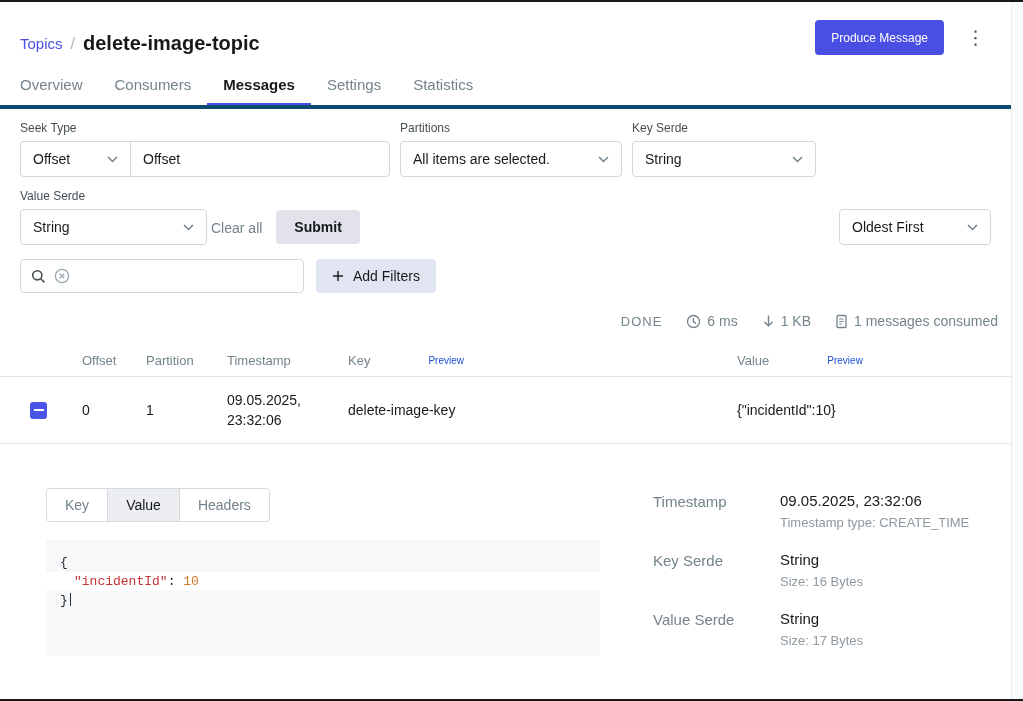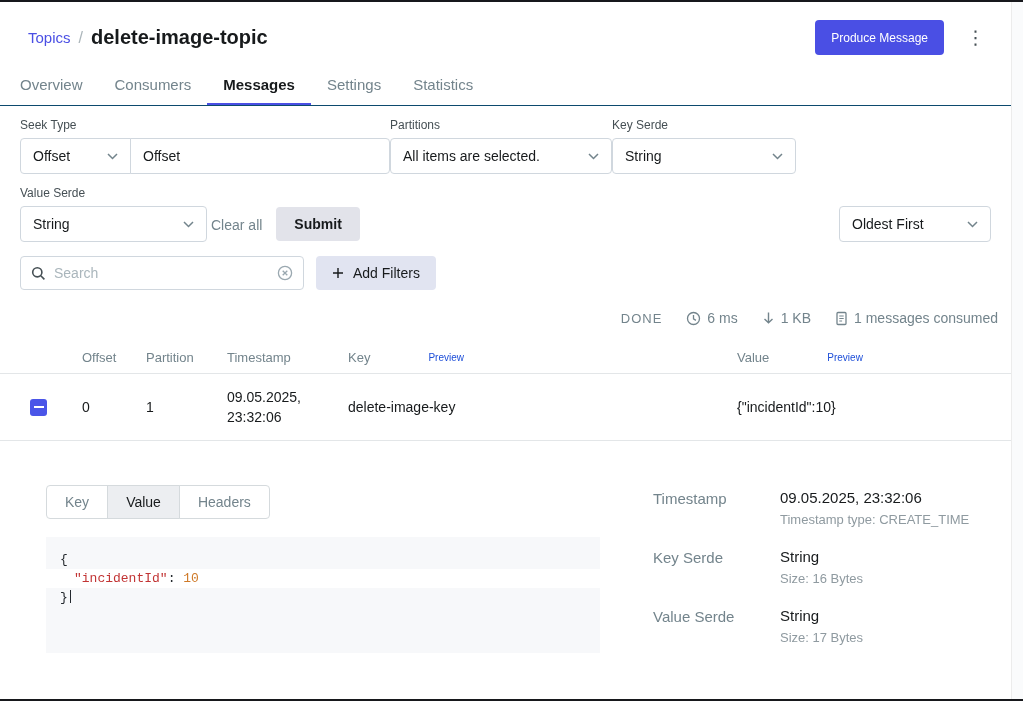--- a/index.html
+++ b/index.html
@@ -14,59 +14,59 @@
     position:relative;
     font-size:14px;
   }
   .scroll-gutter{
     position:absolute; top:0; right:0; bottom:0; width:12px;
     background:#fafbfc; border-left:1px solid #ececec;
   }
   .page{ width:1011px; }
 
   
-  .topbar{ display:flex; align-items:center; padding:18px 20px 10px 20px;margin-left:8px; }
+  .topbar{ display:flex; align-items:flex-end; padding:18px 20px 10px 20px; }
   .breadcrumb{ display:flex; align-items:center; }
   .crumb-link{ color:#4a4fe4; font-size:15px; text-decoration:none; cursor:pointer; }
   .crumb-sep{ color:#abb5ba; font-size:16px; padding:0 8px; }
   .page-title{ font-size:20px; font-weight:600; color:#171a1c; }
   .topbar-right{ margin-left:auto; display:flex; align-items:center; }
   .btn-primary{
     background:#4a4fe4; color:#fff; border:none; border-radius:4px;
     height:35px; padding:0 16px; font-size:12px; font-weight:500;
     font-family:inherit; cursor:pointer;
   }
   .kebab-btn{
     background:none; border:none; margin-left:16px; cursor:pointer;
     font-size:19px; color:#454f54; line-height:1; padding:4px 6px;
     font-family:inherit;
   }
 
   
-  .tabs{ display:flex; border-bottom:1px solid #0c4a6e; padding:0 4px; }
+  .tabs{ display:flex; border-bottom:4px solid #0c4a6e; padding:0 4px; }
   .tab{
     padding:11px 16px 12px; font-size:15px; color:#73848c; cursor:pointer;
     background:none; border:none; font-family:inherit;
   }
   .tab.active{ color:#171a1c; font-weight:600; box-shadow:inset 0 -2px 0 #4a4fe4; }
 
   
   .filters{ padding:12px 20px 0 20px; }
   .f-label{ display:block; font-size:12px; color:#454f54; margin-bottom:6px; }
   .control{
     height:36px; border:1px solid #d0d7de; border-radius:4px; background:#fff;
     font-size:14px; color:#171a1c; display:flex; align-items:center;
   }
   .select{ justify-content:space-between; padding:0 12px; cursor:pointer; }
   .select .sel-text{ white-space:nowrap; overflow:hidden; }
   .chev{ margin-left:10px; flex:none; }
   .text-input{ padding:0 12px; outline:none; font-family:inherit; }
   input.text-input{ border:1px solid #d0d7de; border-radius:0 4px 4px 0; height:36px; font-size:14px; color:#171a1c; }
 
-  .filter-row1{ display:flex; }
+  .filter-row1{ display:flex; gap:10px; }
   .group-seek{ display:flex; }
   .sel-seek{ width:111px; border-radius:4px 0 0 4px; }
   .inp-seek{ width:260px; margin-left:-1px; }
   .sel-partitions{ width:222px; }
   .sel-keyserde{ width:184px; }
 
   .filter-row2{ display:flex; align-items:flex-end; margin-top:12px; }
   .sel-valueserde{ width:187px; }
   .clear-all{ margin:0 0 9px 4px; color:#73848c; font-size:14px; cursor:pointer; }
   .btn-submit{
@@ -233,21 +233,20 @@
           </svg>
       </div>
     </div>
 
     <div class="filter-row3">
       <div class="search-box">
         <svg width="15" height="15" viewBox="0 0 15 15">
             <circle cx="6.3" cy="6.3" r="4.6" stroke="#454f54" stroke-width="1.6" fill="none"></circle>
             <path d="M9.8 9.8l3.6 3.6" stroke="#454f54" stroke-width="1.6"></path>
           </svg>
-        <input type="text" placeholder="Search" style="">
         <span class="clear-icon">
           <svg width="16" height="16" viewBox="0 0 16 16">
               <circle cx="8" cy="8" r="6.6" stroke="#9aa8b0" stroke-width="1.3" fill="none"></circle>
               <path d="M5.7 5.7l4.6 4.6M10.3 5.7l-4.6 4.6" stroke="#9aa8b0" stroke-width="1.3"></path>
             </svg>
         </span>
       </div>
       <button class="btn-add-filters">
         <svg width="12" height="12" viewBox="0 0 12 12">
             <path d="M6 1v10M1 6h10" stroke="#171a1c" stroke-width="1.4"></path>

